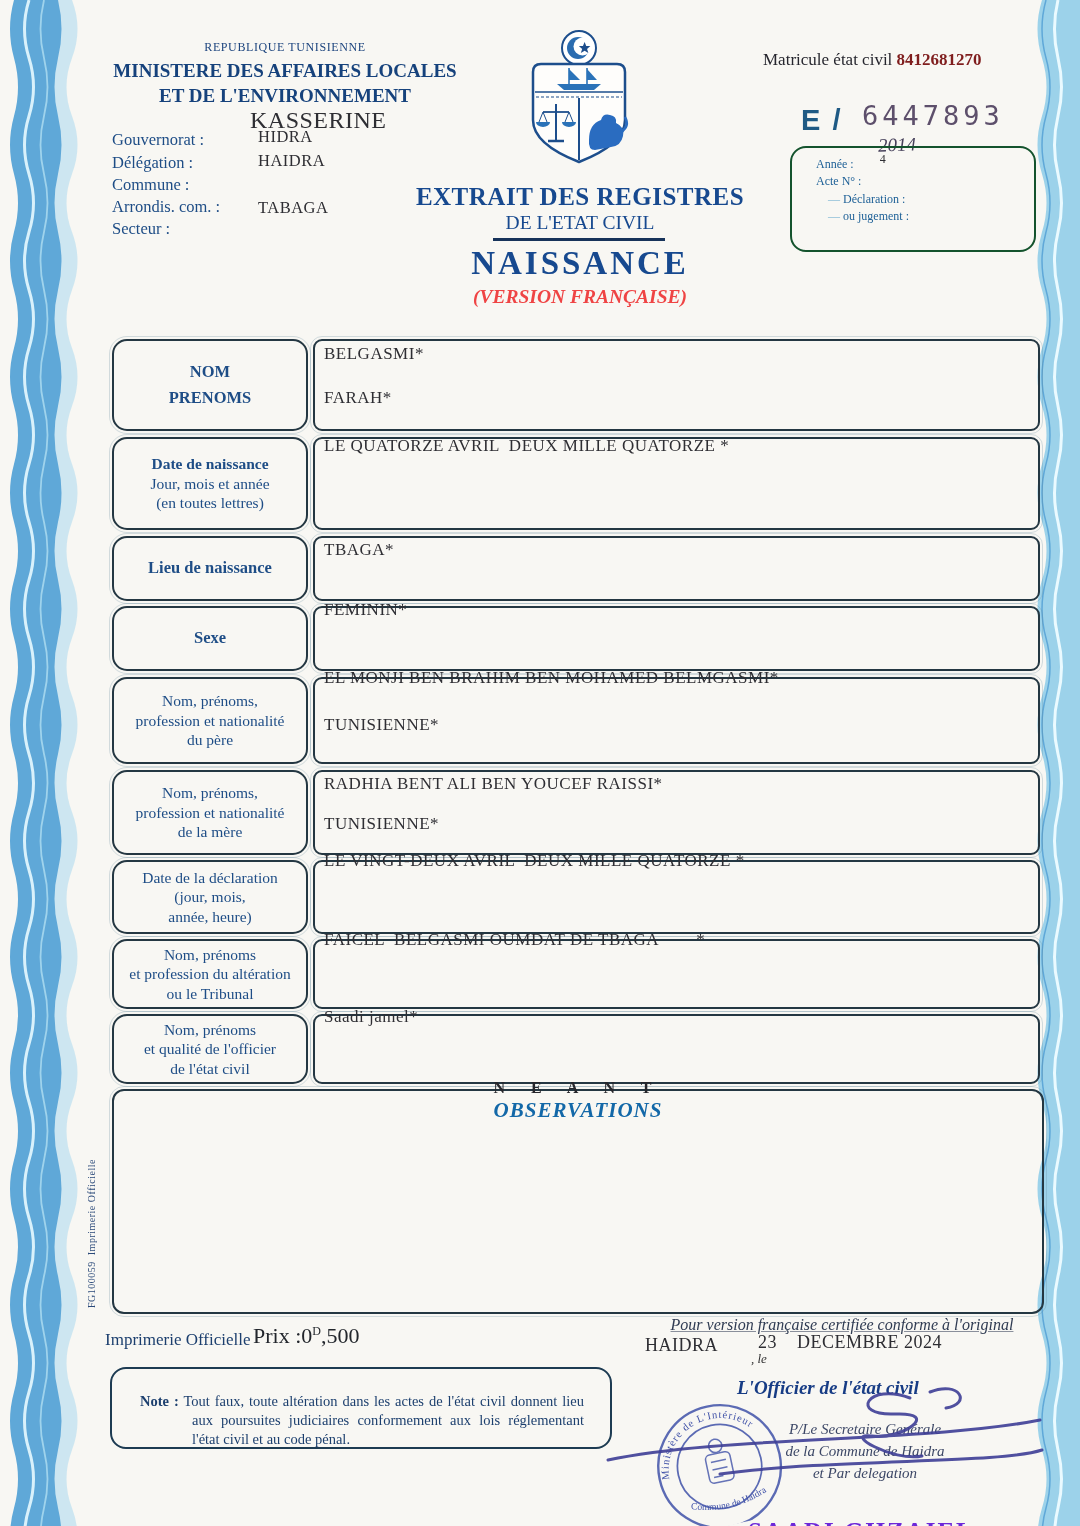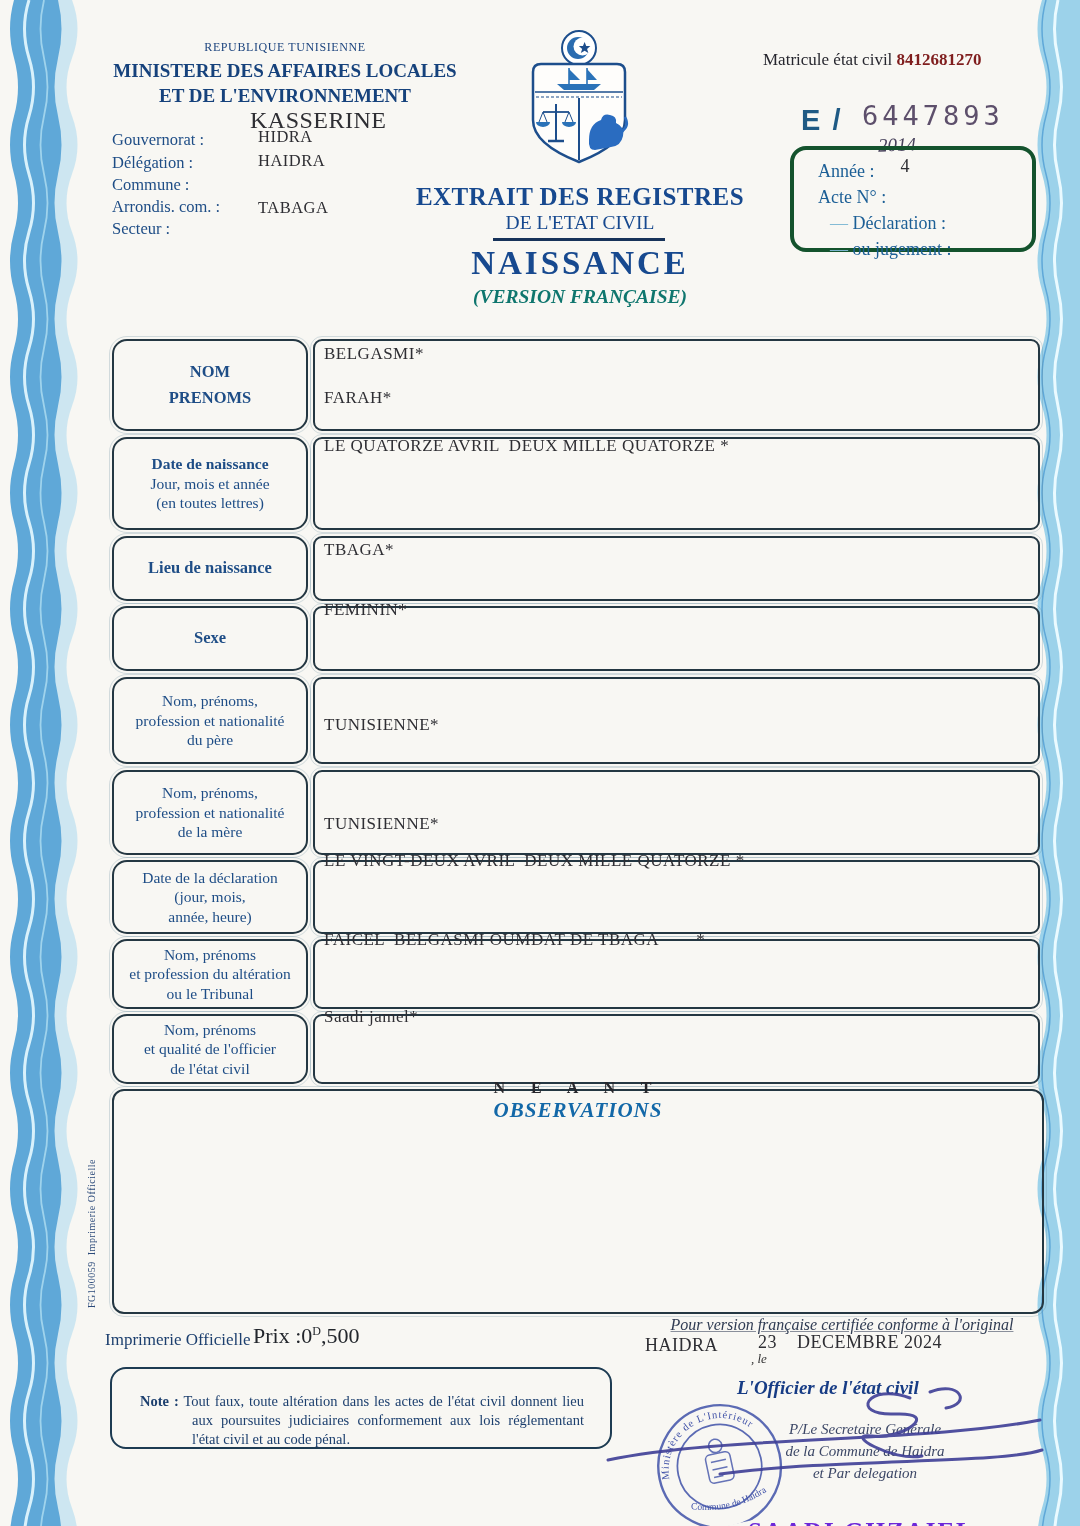--- a/index.html
+++ b/index.html
@@ -18,30 +18,30 @@
   .kasserine{left:250px;top:107px;font-size:24px;}
   .admlabel{left:112px;font-size:16.5px;color:#1e4d86;}
   .admvalue{left:258px;font-size:16.5px;}
   .matricule{left:763px;top:50px;font-size:17px;color:#26262e;}
   .matricule b{color:#7f1d1d;text-align:right;}
   .e-prefix{left:801px;top:104px;font-family:"Liberation Sans",sans-serif;font-weight:bold;
             font-size:29px;color:#1f5a84;letter-spacing:2px;}
   .e-digits{left:862px;top:100px;font-family:"DejaVu Sans Mono",monospace;font-size:27px;
             color:#5d4f6b;letter-spacing:4px;}
   .e-year{left:878px;top:134px;font-size:19px;font-style:italic;color:#46405a;transform:rotate(-2deg);}
-  .acte-box{left:790px;top:146px;width:246px;height:106px;border:4px solid #14532d;border-radius:16px;
-            color:#1c5f96;font-size:18px;padding:8px 0 0 24px;box-sizing:border-box;line-height:1.45;}
+  .acte-box{left:790px;top:146px;width:246px;height:106px;border:2px solid #14532d;border-radius:16px;
+            color:#1c5f96;font-size:12px;padding:8px 0 0 24px;box-sizing:border-box;line-height:1.45;}
   .acte-box .dash{color:#7fb8d4;}
   .acte-box .indent{padding-left:12px;}
   .annee-val{font-family:"Liberation Serif",serif;color:#2e2e33;position:relative;top:-5px;margin-left:26px;}
   .t1{left:380px;top:183px;width:400px;font-size:25px;font-weight:bold;color:#17498f;letter-spacing:.5px;}
   .t2{left:380px;top:212px;width:400px;font-size:19.5px;color:#17498f;}
   .t2u{left:493px;top:238px;width:172px;height:3px;background:#17335a;}
   .t3{left:380px;top:245px;width:400px;font-size:33px;font-weight:bold;color:#17498f;letter-spacing:3px;}
-  .t4{left:380px;top:286px;width:400px;font-size:19.5px;font-weight:bold;font-style:italic;color:#0f766e;}
+  .t4{left:380px;top:286px;width:400px;font-size:19.5px;font-weight:bold;font-style:italic;color:#ef4444;}
   
   .lbox{position:absolute;left:112px;width:196px;border:2px solid #243742;border-radius:15px;
         display:flex;flex-direction:column;justify-content:center;align-items:center;text-align:center;
         color:#1e4d86;font-size:15.5px;line-height:1.25;box-sizing:border-box;
         outline:1px solid rgba(90,130,150,.25);outline-offset:2px;}
   .lbox.bold{font-weight:bold;font-size:16.5px;line-height:1.6;}
   .lb-strong{font-weight:bold;}
   .vbox{position:absolute;left:313px;width:727px;border:2px solid #243742;border-radius:9px;
         box-sizing:border-box;outline:1px solid rgba(90,130,150,.25);outline-offset:2px;}
   .tv{position:absolute;left:9px;font-size:17px;}
@@ -186,29 +186,31 @@
 <div class="vbox r4">
   <div class="typed tv" style="top:-8px">FEMININ*</div>
 </div>
 
 <div class="lbox r5">
   <div>Nom, prénoms,</div>
   <div>profession et nationalité</div>
   <div>du père</div>
 </div>
 <div class="vbox r5">
+  <div class="typed tv" style="top:-11px">EL MONJI BEN BRAHIM BEN MOHAMED BELMGASMI*</div>
   <div class="typed tv" style="top:36px">TUNISIENNE*</div>
 </div>
 
 <div class="lbox r6">
   <div>Nom, prénoms,</div>
   <div>profession et nationalité</div>
   <div>de la mère</div>
 </div>
 <div class="vbox r6">
+  <div class="typed tv" style="top:2px">RADHIA BENT ALI BEN YOUCEF RAISSI*</div>
   <div class="typed tv" style="top:42px">TUNISIENNE*</div>
 </div>
 
 <div class="lbox r7">
   <div>Date de la déclaration</div>
   <div>(jour, mois,</div>
   <div>année, heure)</div>
 </div>
 <div class="vbox r7">
   <div class="typed tv" style="top:-11px">LE VINGT-DEUX AVRIL  DEUX MILLE QUATORZE *</div>

